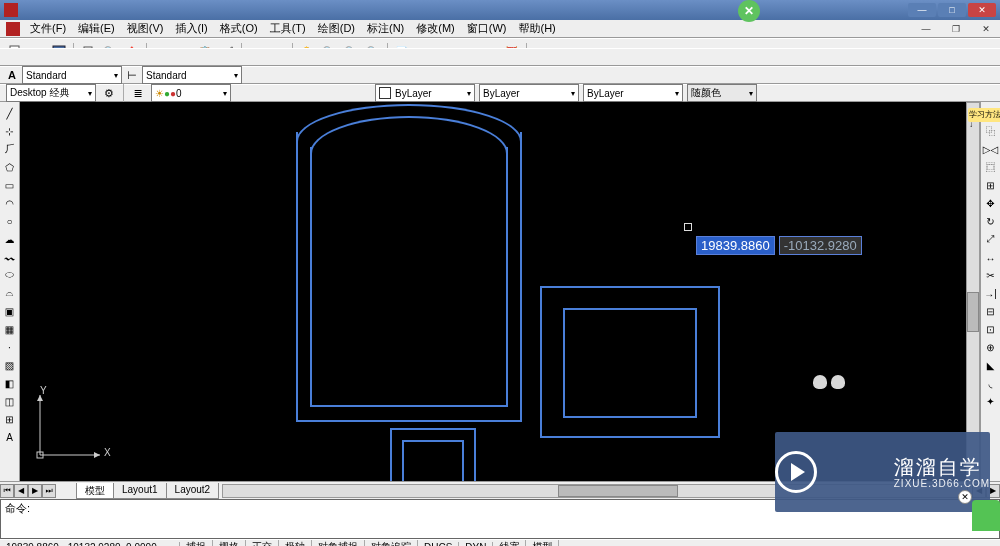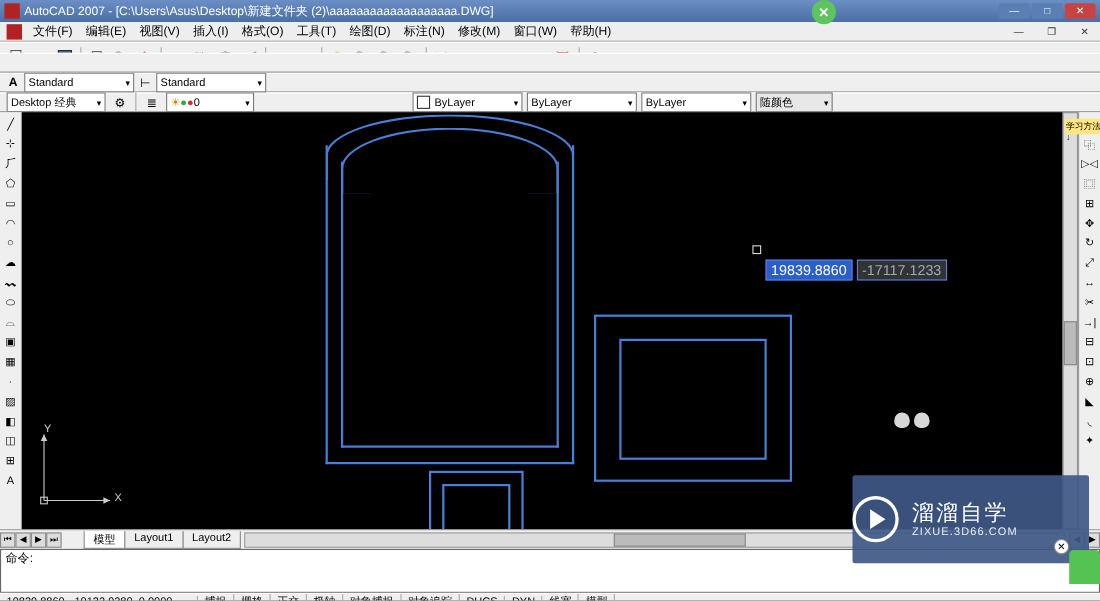--- a/index.html
+++ b/index.html
@@ -61,21 +61,21 @@
     .vscroll .scroll-thumb-v { position: absolute; width: 100%; background: #bbb; border: 1px solid #888; top: 50%; height: 40px; }
     
     
     .cmdwin { height: 40px; background: #fff; border: 1px solid #666; font-size: 11px; padding: 2px 4px; overflow: hidden; font-family: SimSun, monospace; line-height: 13px; }
     
     
     .statusbar { height: 15px; background: #efefef; display: flex; align-items: center; font-size: 10px; border-top: 1px solid #fff; }
     .status-cell { padding: 0 6px; border-right: 1px solid #aaa; cursor: pointer; }
     
     
-    .watermark { position: absolute; right: 10px; bottom: 34px; width: 215px; height: 80px; background: rgba(62, 88, 134, 0.92); color: #fff; display: flex; align-items: center; justify-content: flex-start; font-size: 20px; border-radius: 2px; }
+    .watermark { position: absolute; right: 10px; bottom: 34px; width: 215px; height: 80px; background: rgba(62, 88, 134, 0.92); color: #fff; display: flex; align-items: center; justify-content: space-between; font-size: 20px; border-radius: 2px; }
     .wm-play { width: 42px; height: 42px; border: 3px solid #fff; border-radius: 50%; display: flex; align-items: center; justify-content: center; margin-right: 12px; }
     .wm-play::after { content: ""; border-left: 14px solid #fff; border-top: 9px solid transparent; border-bottom: 9px solid transparent; margin-left: 3px; }
     .wm-text { display: flex; flex-direction: column; line-height: 1.1; letter-spacing: 2px; }
     .wm-sub { font-size: 10px; letter-spacing: 1px; opacity: .9; }
     
     .eyes { position: absolute; right: 135px; bottom: 92px; display: flex; gap: 4px; }
     .eye { width: 14px; height: 14px; background: #d8d8d8; border-radius: 50% 50% 40% 40%; position: relative; }
     
     .corner-green { position: absolute; right: 0; bottom: 15px; width: 28px; height: 31px; background: #54c354; border-radius: 4px 4px 0 0; z-index: 10; }
     .corner-yellow { position: absolute; right: -2px; top: 108px; width: 34px; height: 14px; background: #ffe680; font-size: 8px; padding: 1px; border-radius: 2px; z-index: 10; }
@@ -85,21 +85,20 @@
     .help-bubble { position: absolute; top: 0; right: 240px; width: 22px; height: 22px; background: #5fc35f; border-radius: 50%; color: #fff; font-size: 12px; display: flex; align-items: center; justify-content: center; font-weight: bold; }
     
     
     .ic { width: 14px; height: 14px; }
   </style>
 </head>
 <body>
 
 <div class="titlebar">
   <span class="app-icon"></span>
-  <span>AutoCAD 2007 - [C:\Users\Asus\Desktop\新建文件夹 (2)\aaaaaaaaaaaaaaaaaaa.DWG]</span>
   <span class="titlebar-spacer"></span>
   <span class="help-bubble">✕</span>
   <span style="flex:0 0 140px"></span>
   <span class="winbtn min">—</span>
   <span class="winbtn max">□</span>
   <span class="winbtn close">✕</span>
 </div>
 
 <div class="menubar">
   <span class="menu-icon"></span>
@@ -252,21 +251,21 @@
 
     <div class="shape" style="left:370px; top:326px; width:86px; height:86px;"></div>
     <div class="shape" style="left:382px; top:338px; width:62px; height:62px;"></div>
 
     <div class="shape" style="left:520px; top:184px; width:180px; height:152px;"></div>
     <div class="shape" style="left:543px; top:206px; width:134px; height:110px;"></div>
 
     <div class="pickbox" style="left:664px; top:121px;"></div>
     <div class="coord-box" style="left:676px; top:134px;">
       <span class="coord-val x">19839.8860</span>
-      <span class="coord-val y">-17117.1233</span>
+      <span class="coord-val y">-10132.9280</span>
     </div>
 
     <div class="ucs">
       <svg width="80" height="80" viewBox="0 0 80 80">
         <line x1="10" y1="70" x2="70" y2="70" stroke="#ccc" stroke-width="1"></line>
         <polygon points="70,70 64,67 64,73" fill="#ccc"></polygon>
         <line x1="10" y1="70" x2="10" y2="10" stroke="#ccc" stroke-width="1"></line>
         <polygon points="10,10 7,16 13,16" fill="#ccc"></polygon>
         <rect x="7" y="67" width="6" height="6" fill="none" stroke="#ccc"></rect>
       </svg>

